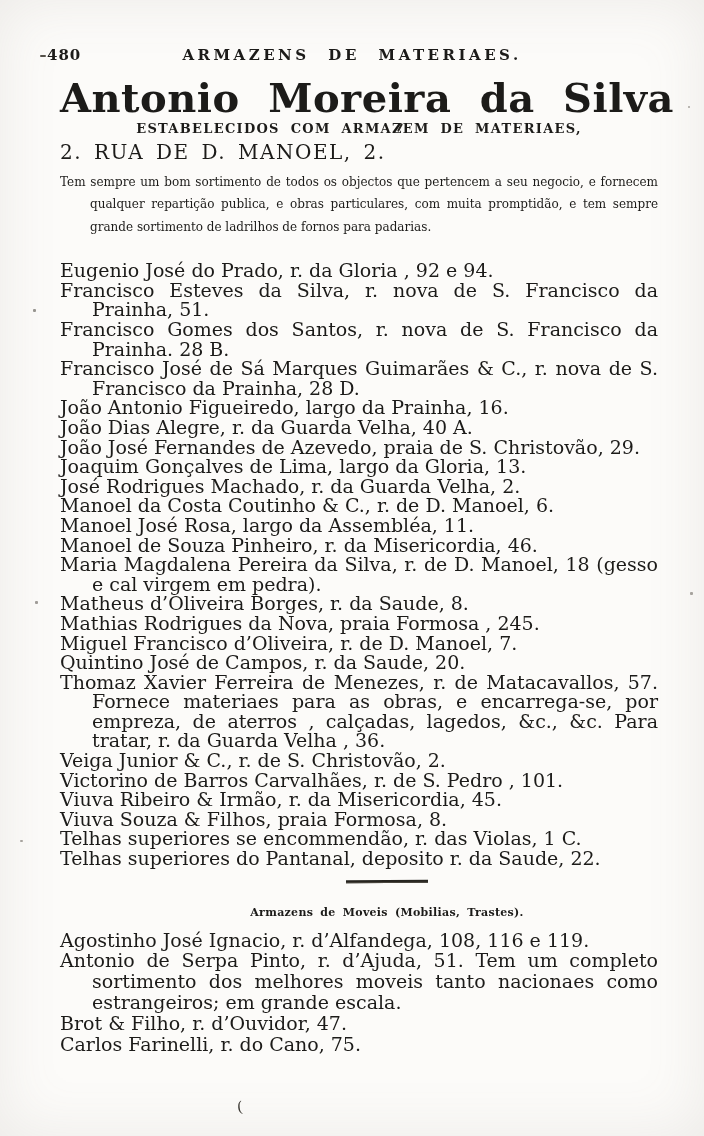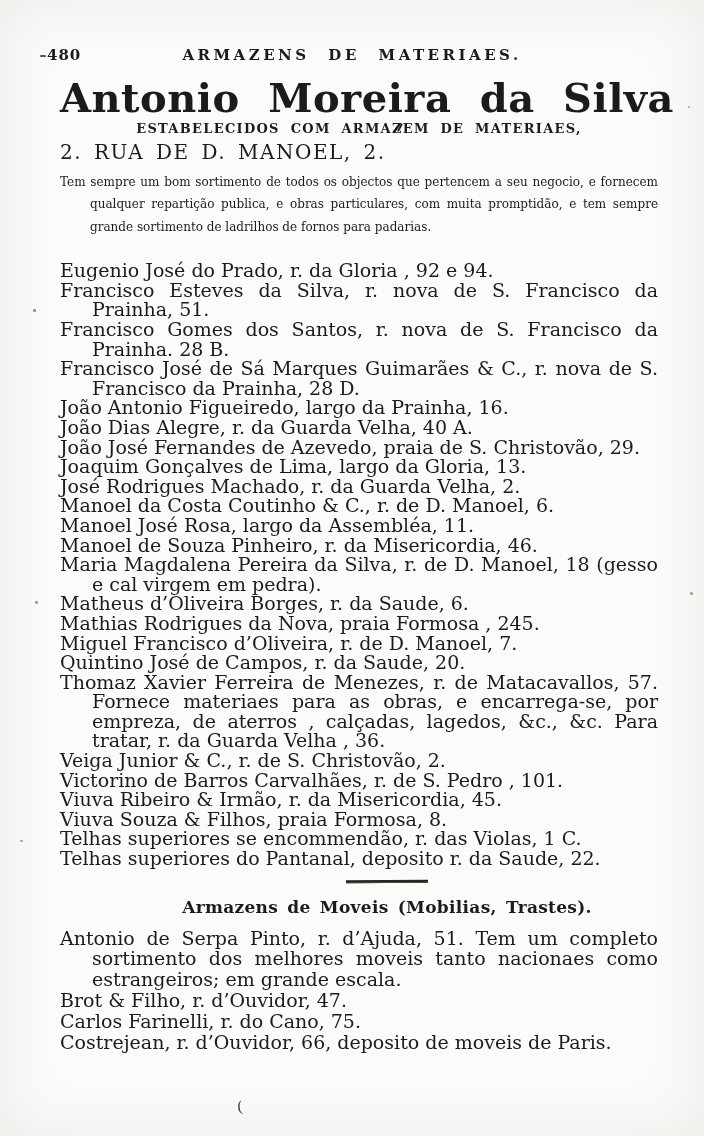--- a/index.html
+++ b/index.html
@@ -61,23 +61,23 @@
     padding-left:32px;text-indent:-32px;
   }
   .entry-list-2 .entry{line-height:20.8px;}
   .section-rule{
     width:82px;height:2px;background:#26241f;
     border-bottom:1px solid #4a463e;
     margin:11px auto 0 auto;
     transform:translateX(28px) rotate(-.4deg);
   }
   .section-heading{
-    margin-top:14px;
+    margin-top:23px;
     text-align:center;
-    font-size:17px;font-weight:bold;
+    font-size:11px;font-weight:bold;
     word-spacing:3px;letter-spacing:.3px;
     transform:translateX(28px);
   }
   
   .artifact{position:absolute;background:#55514a;border-radius:1px;}
   .a1{left:40px;top:55px;width:6px;height:2px;}
   .a2{left:399px;top:123px;width:2px;height:9px;transform:rotate(28deg);background:#2a2823;}
   .a3{left:33px;top:309px;width:3px;height:3px;opacity:.6;}
   .a4{left:35px;top:601px;width:3px;height:3px;opacity:.55;}
   .a5{left:690px;top:592px;width:3px;height:3px;opacity:.5;}
@@ -115,42 +115,42 @@
         <p class="entry">Francisco José de Sá Marques Guimarães &amp; C., r. nova de S. Francisco da Prainha, 28 D.</p>
         <p class="entry">João Antonio Figueiredo, largo da Prainha, 16.</p>
         <p class="entry">João Dias Alegre, r. da Guarda Velha, 40 A.</p>
         <p class="entry">João José Fernandes de Azevedo, praia de S. Christovão, 29.</p>
         <p class="entry">Joaquim Gonçalves de Lima, largo da Gloria, 13.</p>
         <p class="entry">José Rodrigues Machado, r. da Guarda Velha, 2.</p>
         <p class="entry">Manoel da Costa Coutinho &amp; C., r. de D. Manoel, 6.</p>
         <p class="entry">Manoel José Rosa, largo da Assembléa, 11.</p>
         <p class="entry">Manoel de Souza Pinheiro, r. da Misericordia, 46.</p>
         <p class="entry">Maria Magdalena Pereira da Silva, r. de D. Manoel, 18 (gesso e cal virgem em pedra).</p>
-        <p class="entry">Matheus d’Oliveira Borges, r. da Saude, 6.</p>
+        <p class="entry">Matheus d’Oliveira Borges, r. da Saude, 8.</p>
         <p class="entry">Mathias Rodrigues da Nova, praia Formosa , 245.</p>
         <p class="entry">Miguel Francisco d’Oliveira, r. de D. Manoel, 7.</p>
         <p class="entry">Quintino José de Campos, r. da Saude, 20.</p>
         <p class="entry">Thomaz Xavier Ferreira de Menezes, r. de Matacavallos, 57. Fornece materiaes para as obras, e encarrega-se, por empreza, de aterros , calçadas, lagedos, &amp;c., &amp;c. Para tratar, r. da Guarda Velha , 36.</p>
         <p class="entry">Veiga Junior &amp; C., r. de S. Christovão, 2.</p>
         <p class="entry">Victorino de Barros Carvalhães, r. de S. Pedro , 101.</p>
         <p class="entry">Viuva Ribeiro &amp; Irmão, r. da Misericordia, 45.</p>
         <p class="entry">Viuva Souza &amp; Filhos, praia Formosa, 8.</p>
         <p class="entry">Telhas superiores se encommendão, r. das Violas, 1 C.</p>
         <p class="entry">Telhas superiores do Pantanal, deposito r. da Saude, 22.</p>
       </div>
 
     <div class="section-rule"></div>
 
     <div class="section-heading">Armazens de Moveis (Mobilias, Trastes).</div>
 
     <div class="entry-list entry-list-2">
+        <p class="entry">Agostinho José Ignacio, r. d’Alfandega, 108, 116 e 119.</p>
         <p class="entry">Antonio de Serpa Pinto, r. d’Ajuda, 51. Tem um completo sortimento dos melhores moveis tanto nacionaes como estrangeiros; em grande escala.</p>
         <p class="entry">Brot &amp; Filho, r. d’Ouvidor, 47.</p>
         <p class="entry">Carlos Farinelli, r. do Cano, 75.</p>
-        <p class="entry">Costrejean, r. d’Ouvidor, 66, deposito de moveis de Paris.</p>
       </div>
 
   </div>
 
   <div class="artifact a1"></div>
   <div class="artifact a2"></div>
   <div class="artifact a3"></div>
   <div class="artifact a4"></div>
   <div class="artifact a5"></div>
   <div class="artifact a6"></div>

